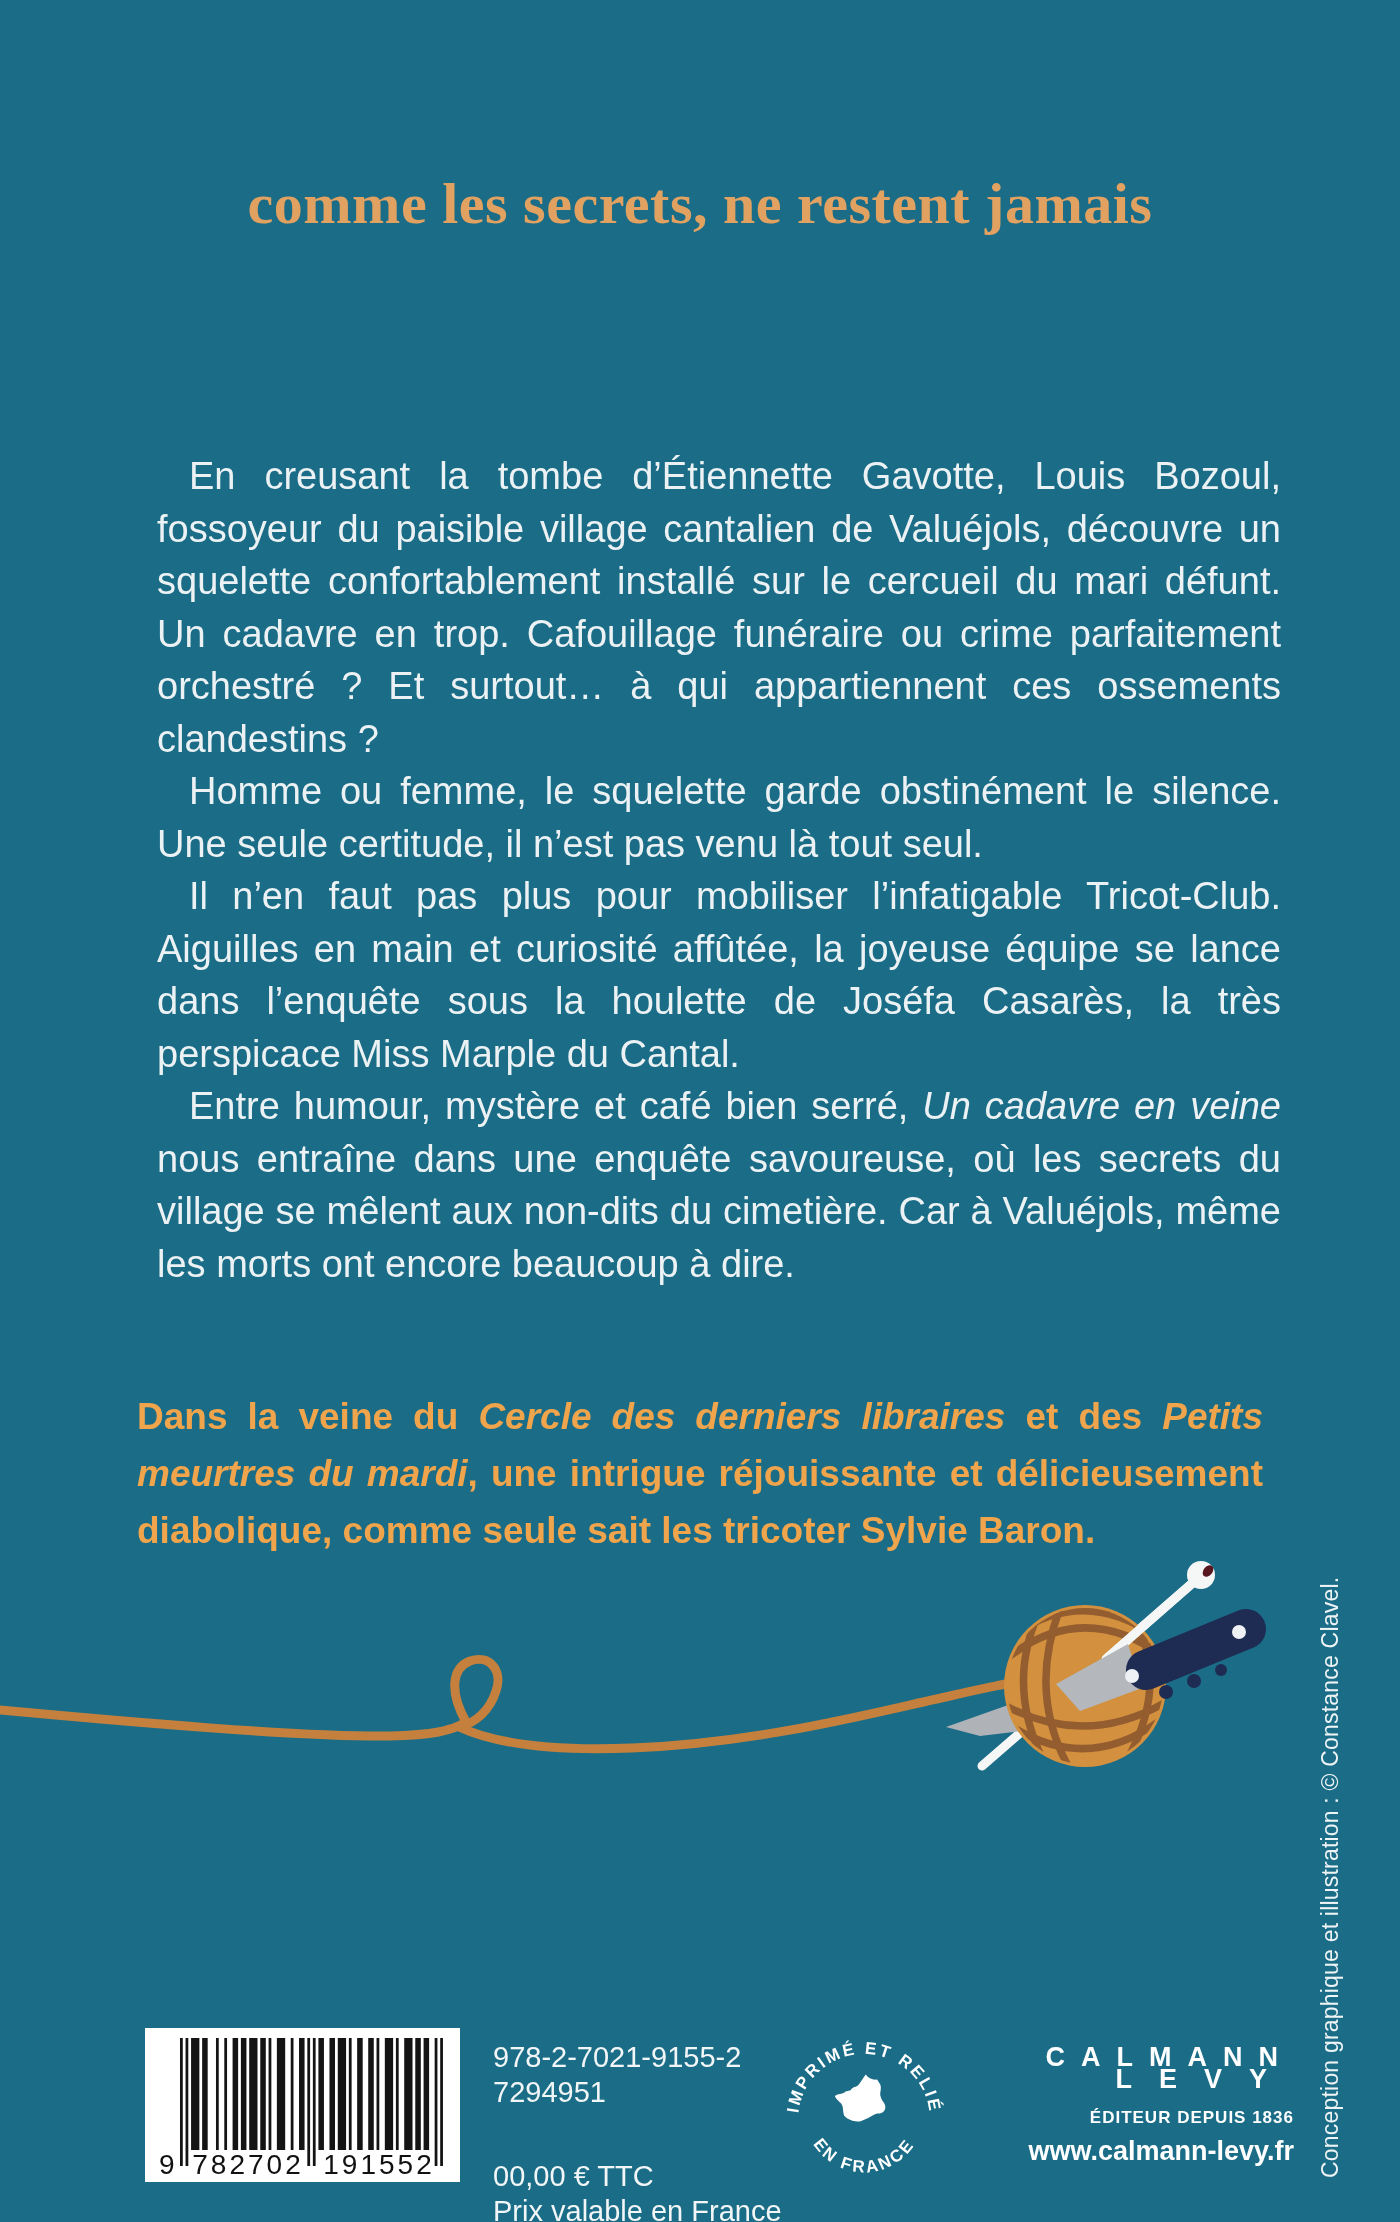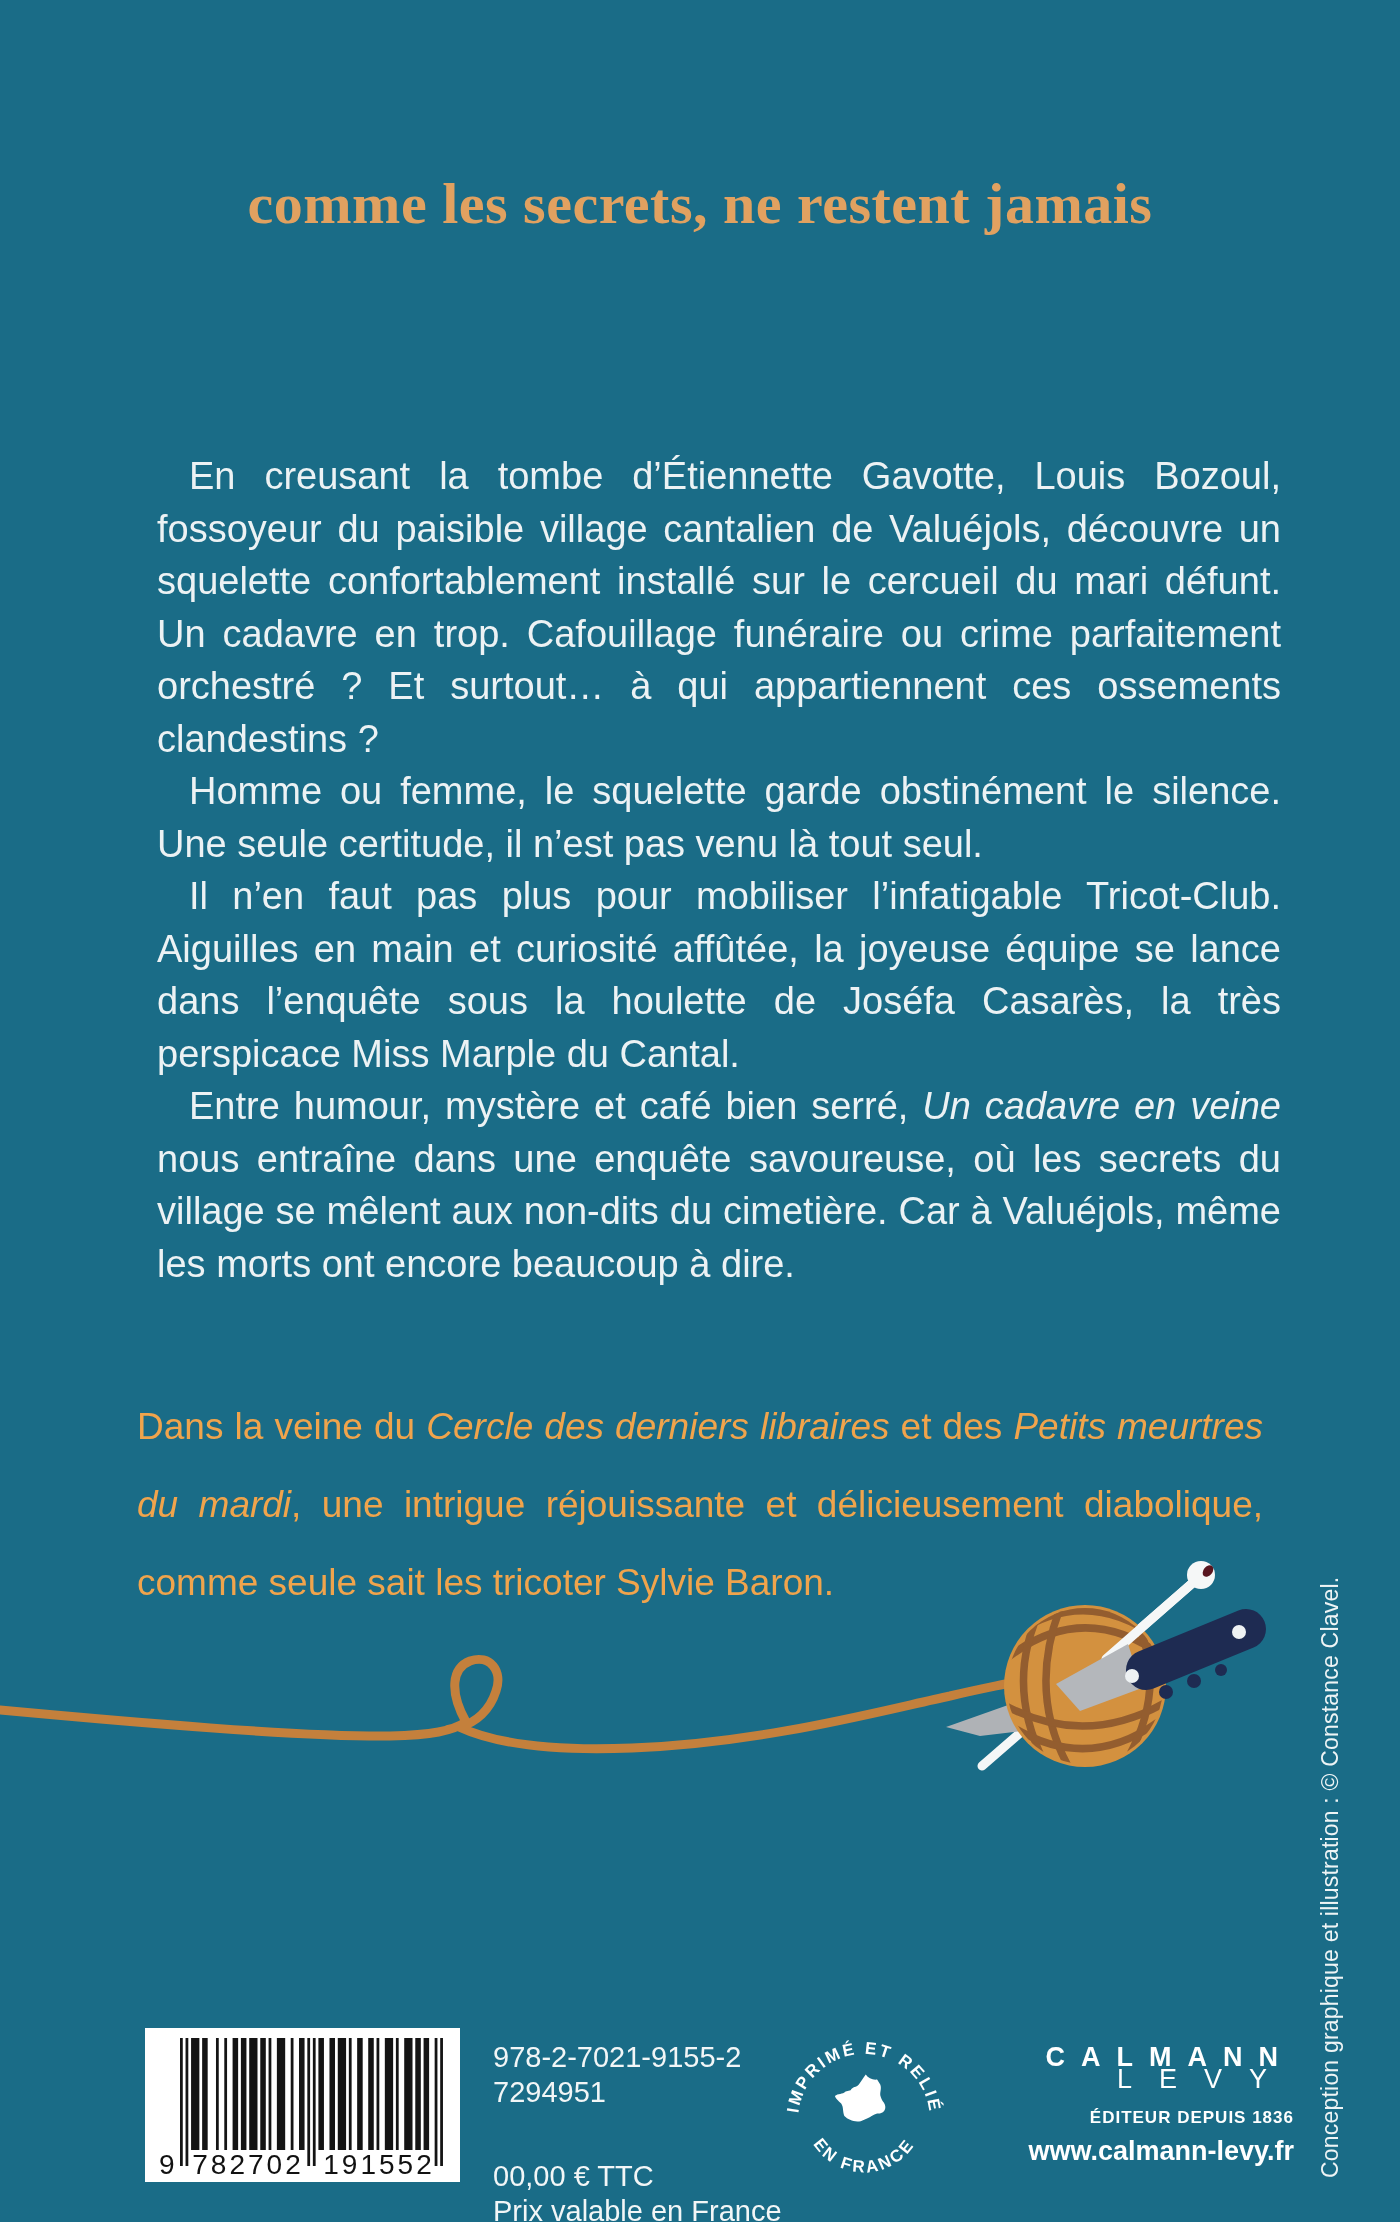--- a/index.html
+++ b/index.html
@@ -22,40 +22,40 @@
   .synopsis{
     position:absolute;left:137px;top:450px;width:1124px;
     font-size:38px;line-height:52.5px;
     text-align:justify;
     margin-left:20px;
   }
   .synopsis p{margin:0;text-indent:32px;}
   
   .blurb{
     position:absolute;left:137px;top:1388px;width:1126px;
-    font-weight:normal;font-size:37px;line-height:78px;
+    font-weight:bold;font-size:37px;line-height:57px;
     text-align:justify;
   }
   
   .illus{position:absolute;left:0;top:1530px;width:1400px;height:320px;}
   
   .credit{position:absolute;left:1341px;top:1650px;width:34px;height:528px;}
   .credit span{
     position:absolute;left:3px;bottom:0;
     transform-origin:0 100%;transform:rotate(-90deg);
     white-space:nowrap;font-size:23px;color:#eef4f5;letter-spacing:.2px;
   }
   
   .barcode{position:absolute;left:145px;top:2028px;}
   .pubinfo{position:absolute;left:493px;top:2040px;color:#f2f6f7;font-size:29px;line-height:35px;}
   .pubinfo .price-block{margin-top:49px;}
   .stamp{position:absolute;left:782px;top:2028px;}
   .logo{position:absolute;left:930px;top:2042px;width:364px;color:#fff;text-align:right;}
   .logo .l1{font-weight:bold;font-size:27px;letter-spacing:16px;text-indent:16px;}
-  .logo .l2{font-weight:normal;font-size:27px;letter-spacing:27px;text-indent:27px;margin-top:-9px;}
+  .logo .l2{font-weight:bold;font-size:27px;letter-spacing:27px;text-indent:27px;margin-top:-9px;}
   .logo .l3{font-weight:bold;font-size:17px;letter-spacing:1px;margin-top:13px;}
   .logo .l4{font-weight:bold;font-size:27px;margin-top:8px;}
 </style>
 </head>
 <body>
 
 <div class="page">
 
   <div class="headline" style="color:#e1a160;">
     <div>comme les secrets, ne restent jamais</div>

